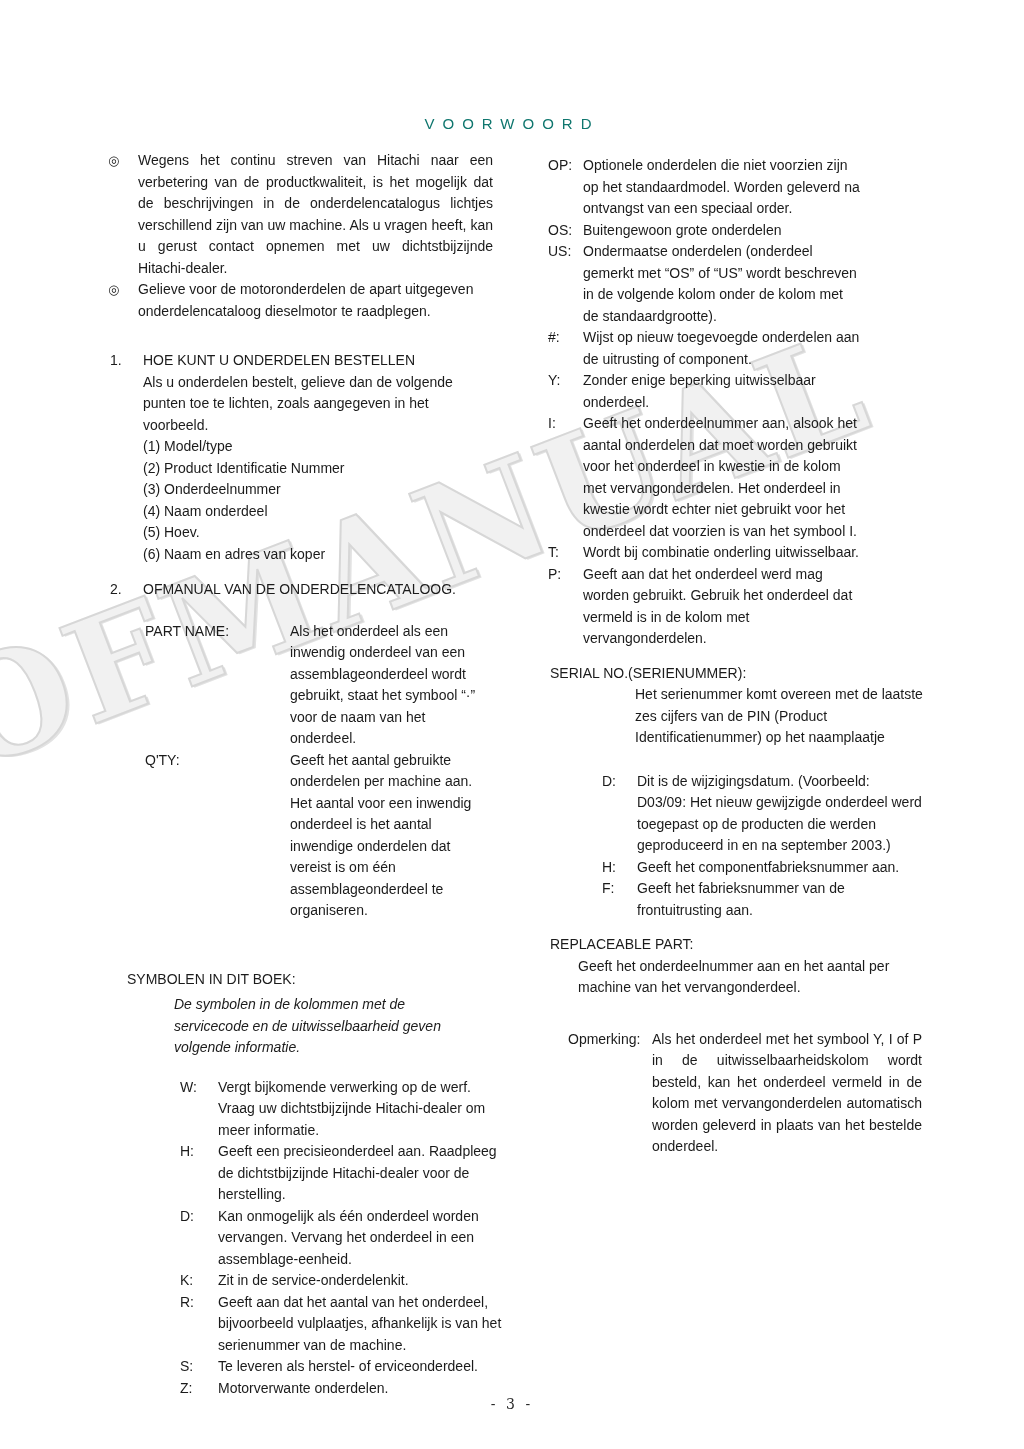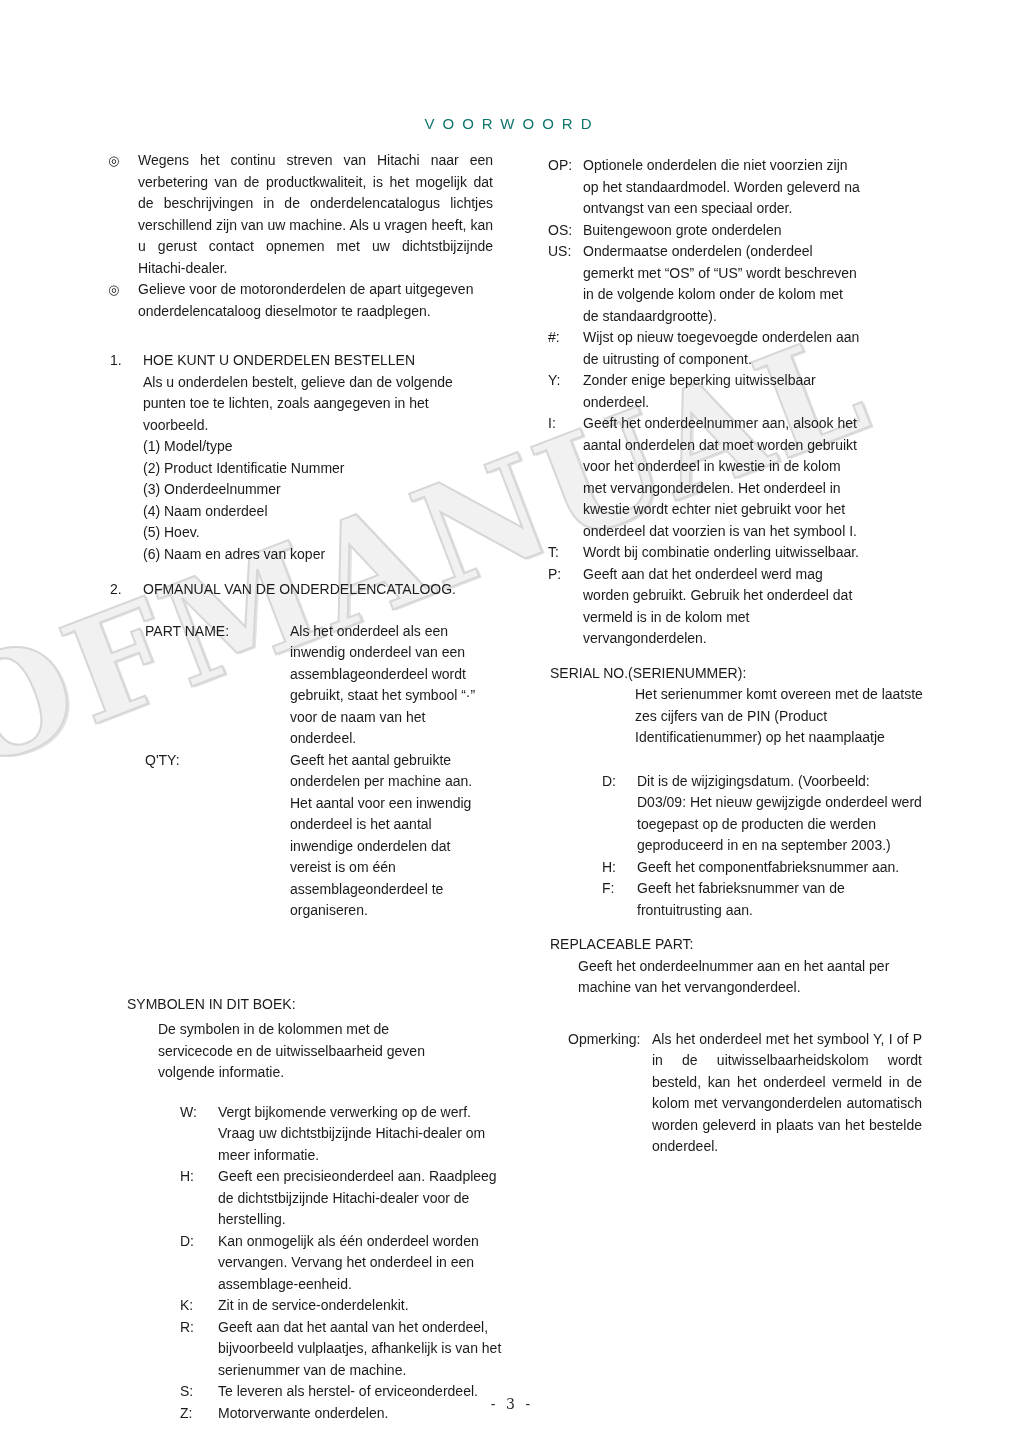--- a/index.html
+++ b/index.html
@@ -47,22 +47,22 @@
   .sec1-intro{max-width:322px;}
   .olist div{white-space:nowrap;}
 
   
   .def-block{margin-top:20px;}
   .def-row{display:flex;margin-left:40px;}
   .def-term{flex:0 0 145px;}
   .def-desc{width:200px;}
 
   
-  .symhead{margin-top:72px;margin-left:22px;}
-  .symintro{margin-top:4px;margin-left:53px;max-width:300px;}
+  .symhead{margin-top:47px;margin-left:22px;}
+  .symintro{margin-top:4px;margin-left:69px;max-width:300px;font-style:italic;}
   .symlist{margin-top:18px;margin-left:75px;}
   .code-row{display:flex;}
   .code{flex:0 0 38px;}
   .code-desc{width:285px;}
 
   
   .rlist{margin-top:5px;}
   .rlist .code{flex:0 0 35px;}
   .rlist .code-desc{width:278px;}
   .rhead{margin-left:2px;margin-top:13px;}

